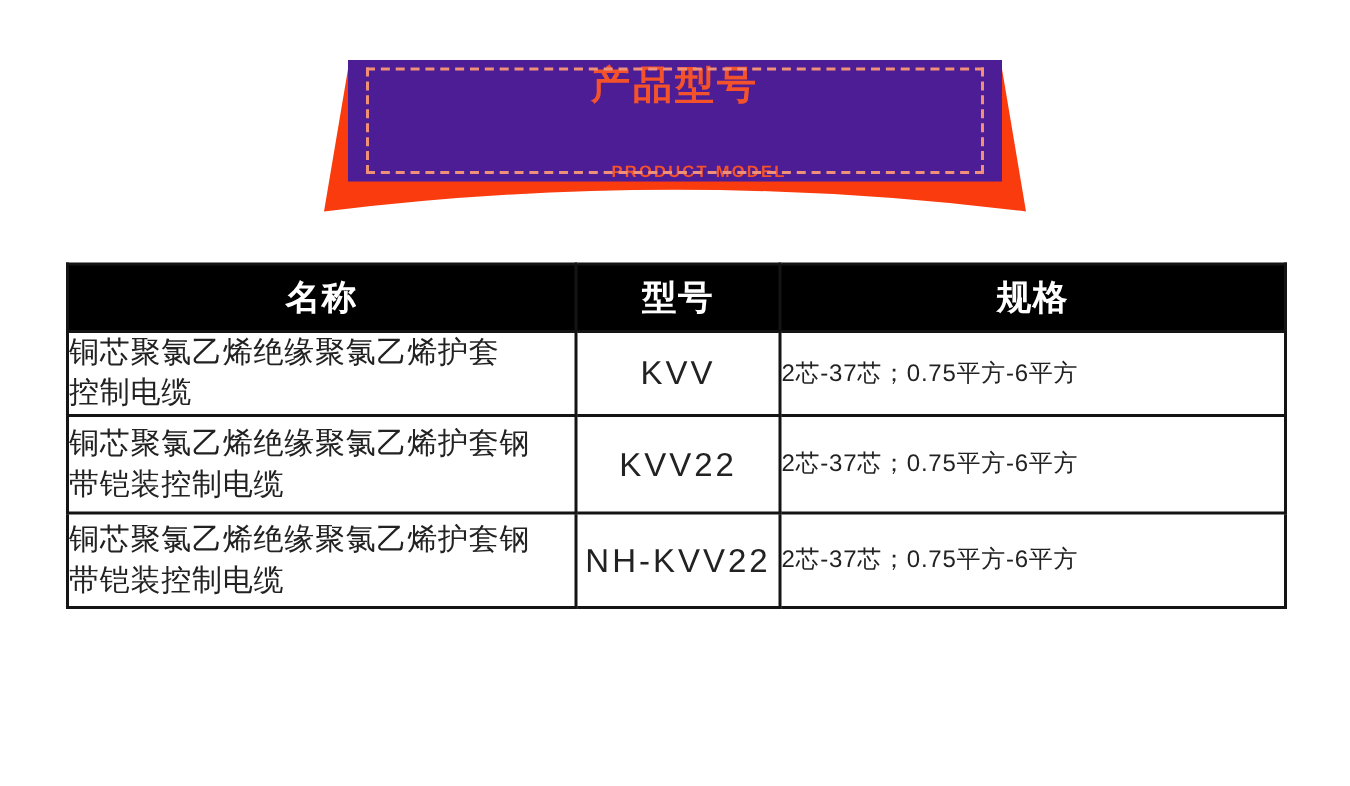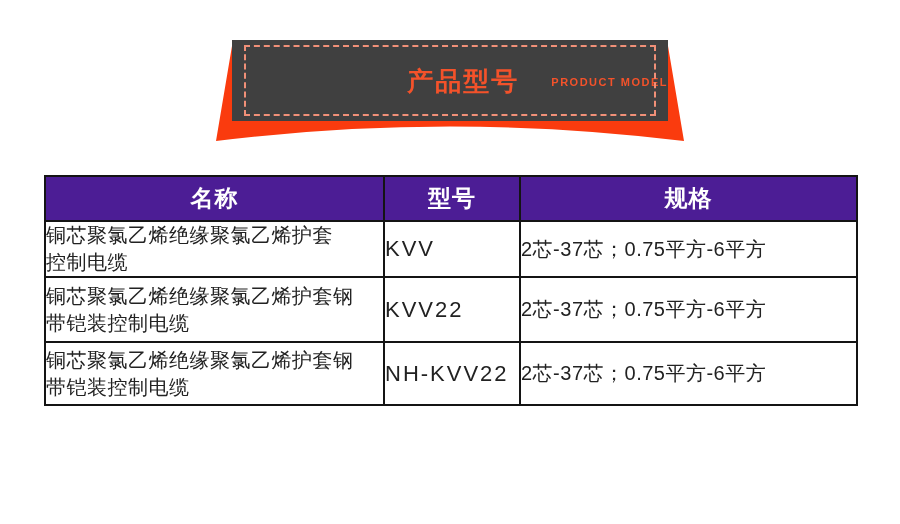--- a/index.html
+++ b/index.html
@@ -9,22 +9,22 @@
     position:relative;
     font-family:"Liberation Sans","DejaVu Sans",sans-serif;
     overflow:hidden;
   }
 
   
   .banner-wrap{position:absolute;left:0;top:0;width:900px;height:160px;}
   .ribbon-svg{position:absolute;left:0;top:0;}
   .banner-box{
     position:absolute;left:232px;top:40px;width:436px;height:81px;
-    background:#404040;
-    display:flex;flex-direction:row;align-items:center;justify-content:flex-end;
+    background:#4c1d95;
+    display:flex;flex-direction:column;align-items:center;justify-content:space-between;
   }
   .banner-dash{
     position:absolute;inset:5px 12px;
     border:2px dashed #f19078;
     pointer-events:none;
   }
   .banner-title{
     color:#f4522a;font-size:26px;font-weight:bold;
     letter-spacing:2px;line-height:1.1;margin-top:2px;
   }
@@ -41,36 +41,36 @@
   }
   table.spec col.c-name{width:339px;}
   table.spec col.c-model{width:136px;}
   table.spec col.c-spec{width:337px;}
   table.spec th, table.spec td{
     border:2px solid #141414;
     padding:0;
   }
   table.spec thead tr{height:45px;}
   table.spec th{
-    background:#4c1d95;color:#ffffff;
+    background:#000000;color:#ffffff;
     font-size:23px;font-weight:bold;text-align:center;
     letter-spacing:1px;
   }
   td.cell-name{
     font-size:20px;color:#222222;letter-spacing:0.5px;
     padding-left:12px;padding-right:6px;
     line-height:1.35;white-space:pre-line;text-align:left;
     vertical-align:middle;
   }
   td.cell-model{
-    font-size:22px;color:#222222;text-align:left;
+    font-size:22px;color:#222222;text-align:center;
     letter-spacing:2px;vertical-align:middle;
   }
   td.cell-spec{
-    font-size:20px;color:#222222;letter-spacing:0.5px;
+    font-size:16px;color:#222222;letter-spacing:0.5px;
     padding-left:10px;padding-right:4px;text-align:left;
     vertical-align:middle;
   }
   tr.r0{height:48px;} tr.r1{height:60px;}
   tr.r2{height:65px;} tr.r3{height:63px;}
 </style>
 </head>
 <body>
 
 <div class="banner-wrap">

